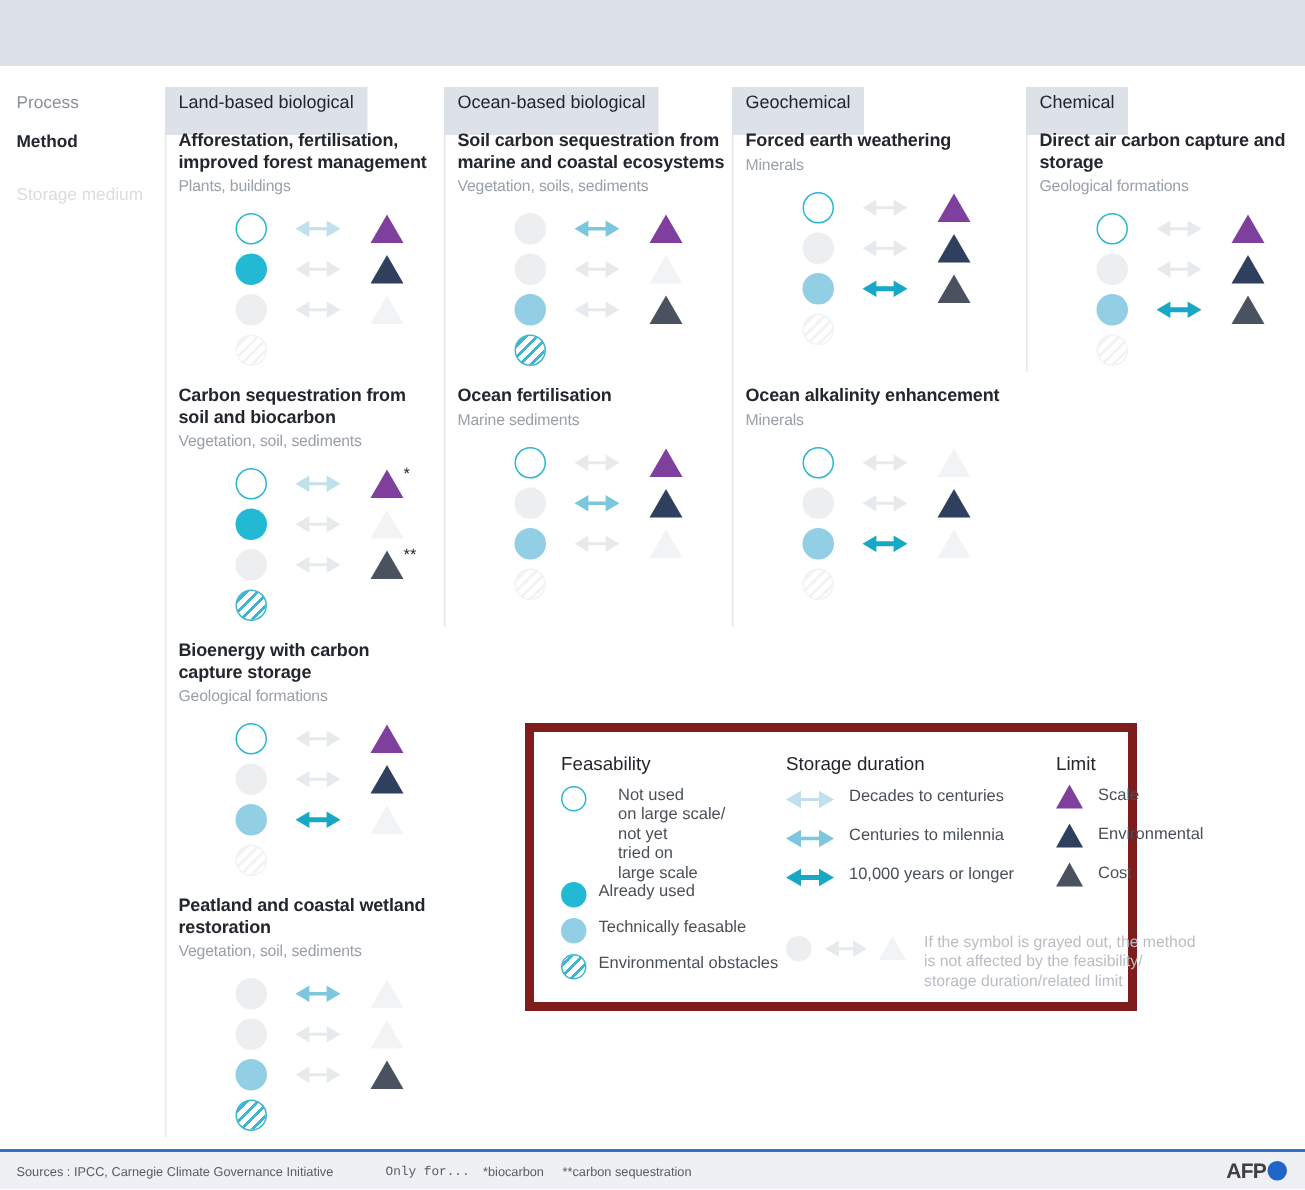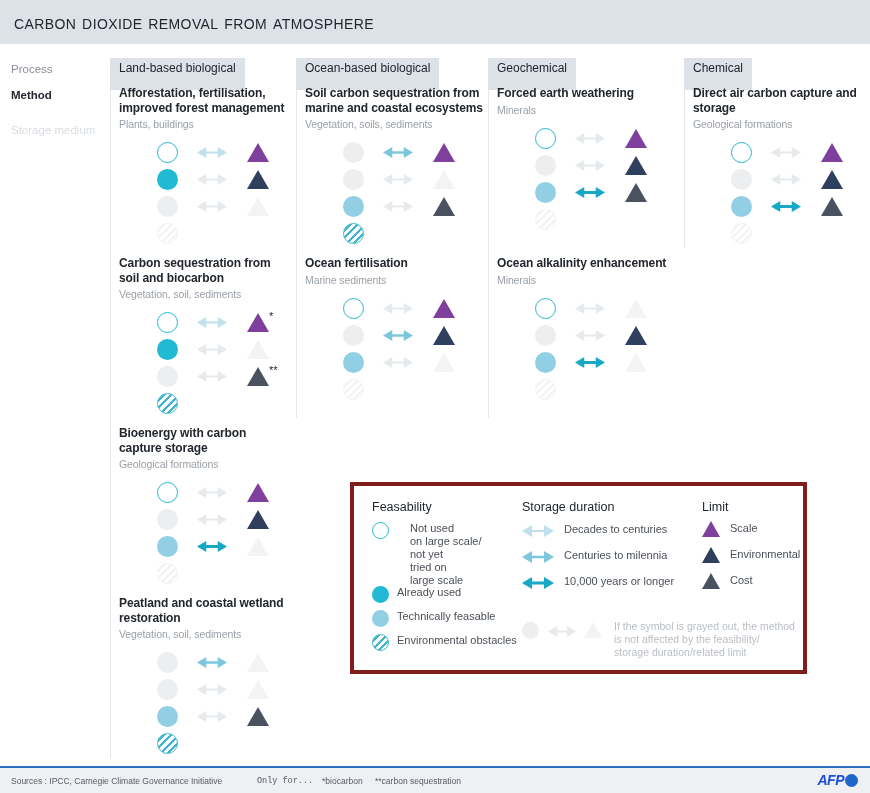--- a/index.html
+++ b/index.html
@@ -90,22 +90,22 @@
   .tri.cost  { border-bottom-color: #4a525f; }
   .tri.off   { border-bottom-color: #f1f3f5; }
   .star {
     position: absolute; left: 150px; top: 1px;
     font-size: 11px; color: #22272e; line-height: 11px;
   }
 
   
   #legend {
     position: absolute; left: 350px; top: 482px;
-    width: 457px; height: 192px;
-    border: 4px solid #7f1d1d; background: #ffffff;
+    width: 408px; height: 192px;
+    border: 6px solid #7f1d1d; background: #ffffff;
   }
   .lg-title { position: absolute; font-size: 12.5px; color: #22272e; }
   .lg-item-txt { font-size: 11px; color: #4a5058; line-height: 13px; }
   .lg-col1 { position: absolute; left: 18px; }
   .lg-col2 { position: absolute; left: 168px; }
   .lg-col3 { position: absolute; left: 348px; }
   .lg-row { position: absolute; }
   .lg-circ { position: absolute; width: 17px; height: 17px; border-radius: 50%; }
   .lg-tri {
     position: absolute; width: 0; height: 0;
@@ -117,35 +117,34 @@
   
   .footer-rule { position: absolute; left: 0; top: 766px; width: 870px; height: 2px; background: #2f6fc4; }
   .footer-bg   { position: absolute; left: 0; top: 768px; width: 870px; height: 25px; background: #eef0f3; }
   .foot-txt { position: absolute; font-size: 8.5px; color: #565c63; top: 776px; white-space: nowrap; }
   #foot-sources { left: 11px; }
   #foot-only    { left: 257px; font-family: Liberation Mono, monospace; }
   #foot-star1   { left: 322px; }
   #foot-star2   { left: 375px; }
   #afp {
     position: absolute; right: 12px; top: 772px;
-    font-size: 14px; font-weight: bold; font-style: italic;
-    color: #1d4ed8; letter-spacing: -0.5px;
+    font-size: 14px; font-weight: bold; 
+    color: #404040; letter-spacing: -0.5px;
   }
   #afp .dot {
     display: inline-block; width: 13px; height: 13px; border-radius: 50%;
     background: #1f66c8; vertical-align: -2px; margin-left: 1px;
   }
 </style>
 </head>
 <body>
 
 <div id="root">
 
   <div class="header-bar"></div>
-  <div class="header-title">Carbon dioxide removal from atmosphere</div>
 
   <div class="row-label" id="lbl-process">Process</div>
   <div class="row-label" id="lbl-method">Method</div>
   <div class="row-label" id="lbl-storage">Storage medium</div>
 
   <div id="columns-host">
       <div class="col" style="left: 110px; width: 186px;">
         <div class="col-rule" style="height: 700px;"></div>
         <div class="col-head" style="top: 0px;">Land-based biological</div>
         <div class="block" style="top: 28px; width: 172px;">

